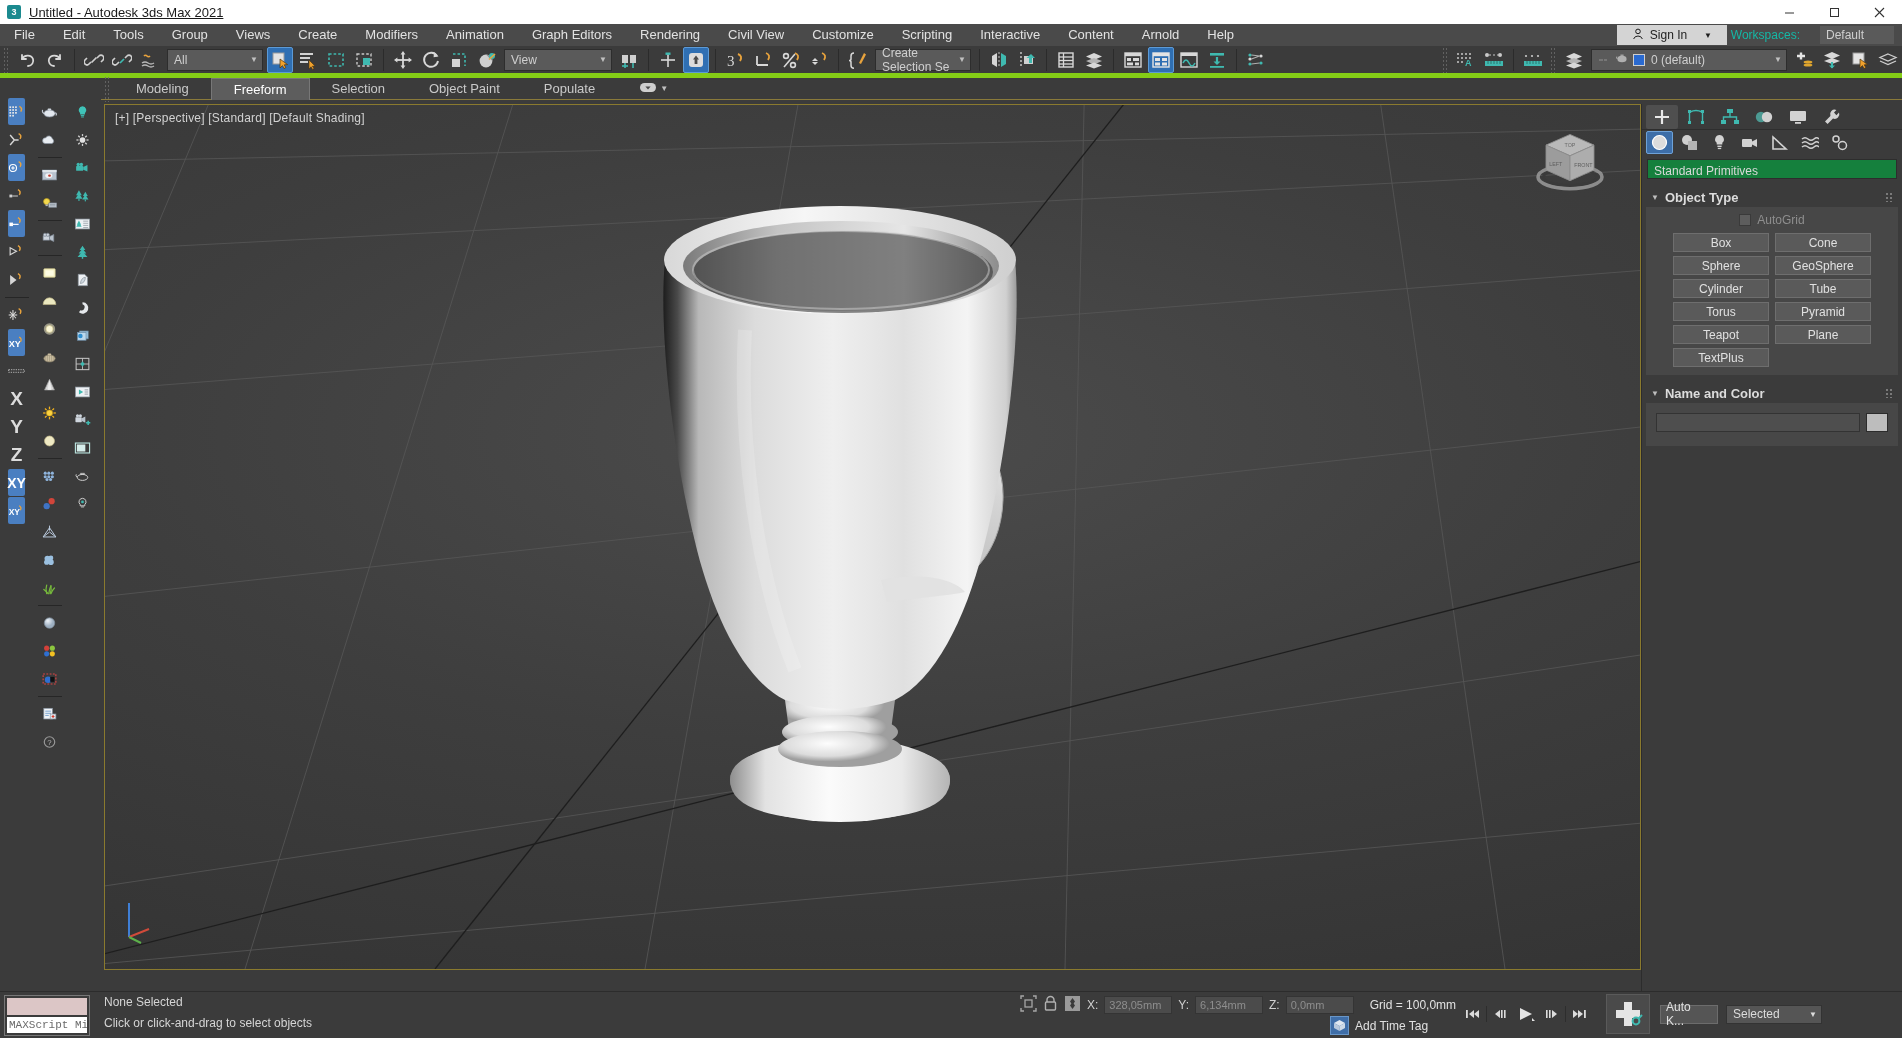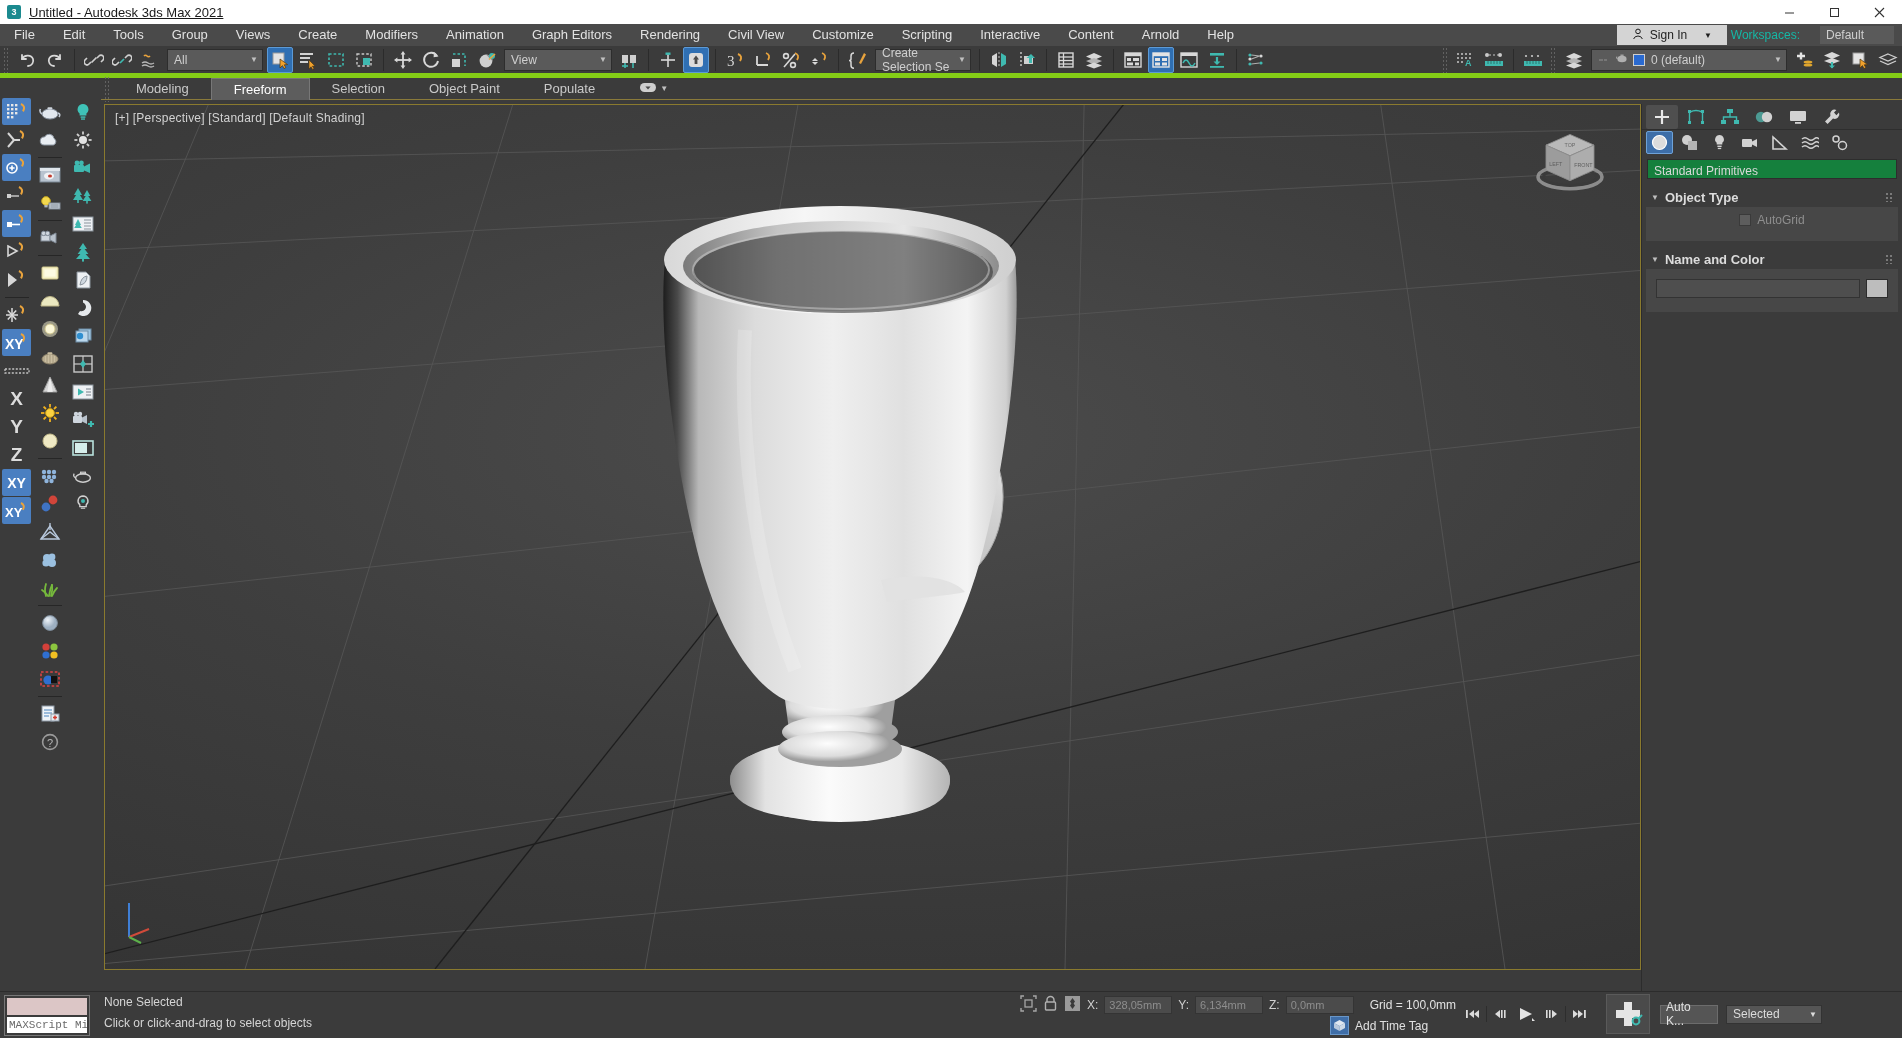--- a/index.html
+++ b/index.html
@@ -74,21 +74,21 @@
   .rib-tab{padding:2px 22px;font-size:13px;color:#c9c9c9;line-height:17px;}
   .rib-tab.sel{background:#5d5d5d;color:#ffffff;border:1px solid #777;border-bottom:none;}
 
   
   .lefttools{
     position:absolute;left:0;top:96px;width:101px;height:895px;background:#3b3b3b;
     display:flex;
   }
   .lcol{width:33px;display:flex;flex-direction:column;align-items:center;padding-top:2px;}
   .licon{
-    width:29px;height:27px;margin-bottom:1px;border-radius:2px;
+    width:17px;height:27px;margin-bottom:1px;border-radius:2px;
     display:flex;align-items:center;justify-content:center;position:relative;
   }
   .licon.on{background:#4a7fc1;}
   .lsep{width:24px;height:1px;background:#262626;margin:3px 0;}
   .lbl-x{font-weight:bold;font-size:19px;color:#dcdcdc;font-family:"Liberation Sans",sans-serif;}
   .lbl-xy{font-weight:bold;font-size:14px;color:#ffffff;}
 
   
   .viewport{
     position:absolute;left:104px;top:104px;width:1537px;height:866px;
@@ -1266,20 +1266,34 @@
     <div class="rollout">
       <div class="rollout-hdr">
         <span class="tri">▼</span>
         <span>Object Type</span>
         <span class="dots"></span>
       </div>
       <div class="rollout-body">
         <div class="autogrid-row">
           <span class="chk"></span>
           <span class="autogrid-lbl">AutoGrid</span>
+        </div>
+        <div class="btn-grid">
+          <div class="prim-btn">Box</div>
+          <div class="prim-btn">Cone</div>
+          <div class="prim-btn">Sphere</div>
+          <div class="prim-btn">GeoSphere</div>
+          <div class="prim-btn">Cylinder</div>
+          <div class="prim-btn">Tube</div>
+          <div class="prim-btn">Torus</div>
+          <div class="prim-btn">Pyramid</div>
+          <div class="prim-btn">Teapot</div>
+          <div class="prim-btn">Plane</div>
+          <div class="prim-btn">TextPlus</div>
+          <div style="width:96px;"></div>
         </div>
       </div>
     </div>
 
     <div class="rollout">
       <div class="rollout-hdr">
         <span class="tri">▼</span>
         <span>Name and Color</span>
         <span class="dots"></span>
       </div>

